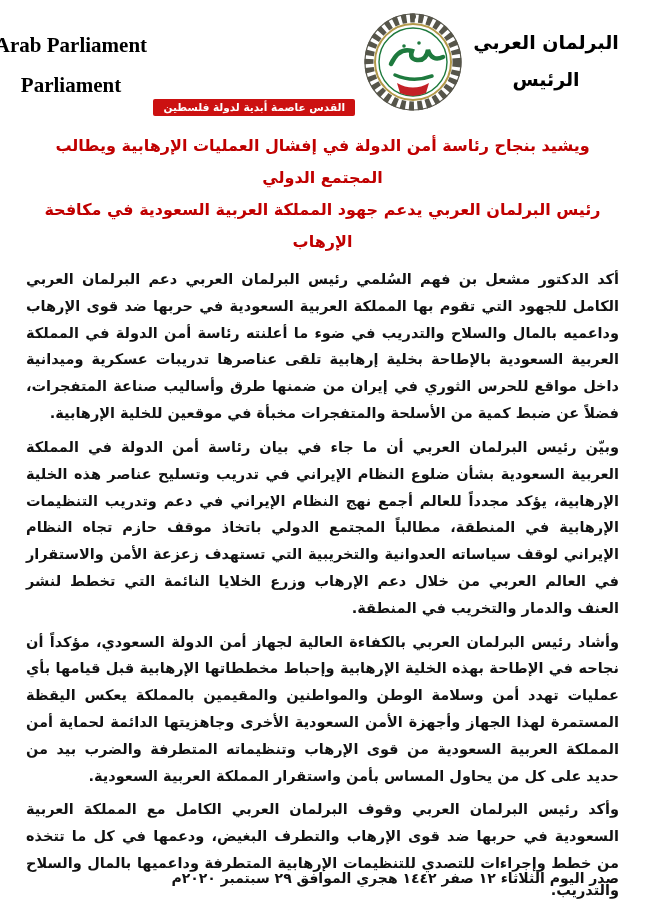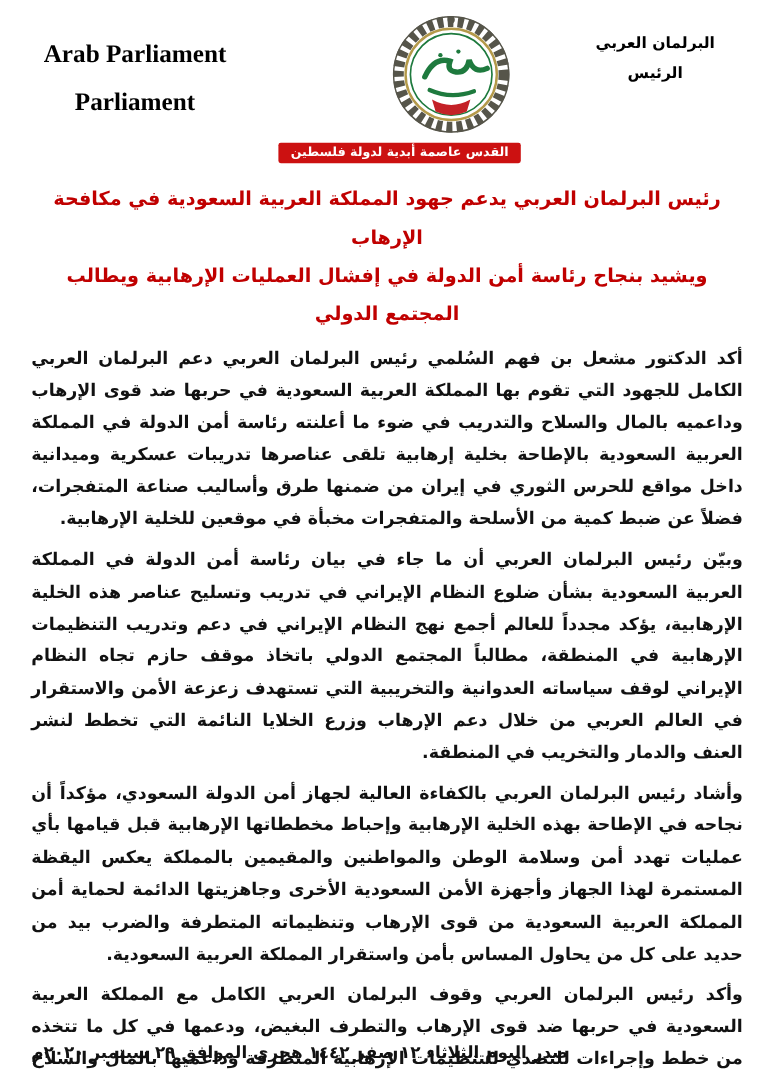--- a/index.html
+++ b/index.html
@@ -20,41 +20,41 @@
   
   .letterhead {
     display: flex;
     justify-content: space-between;
     align-items: flex-start;
     padding: 20px 24px 0 30px;
   }
   .lh-ar {
     text-align: center;
     font-weight: bold;
-    font-size: 13px;
+    font-size: 19px;
     line-height: 1.95;
     color: #000;
     padding-top: 4px;
     min-width: 150px;
   }
   .lh-en {
     direction: ltr;
     text-align: center;
     font-family: "Liberation Serif", serif;
     font-weight: bold;
     font-size: 21px;
     line-height: 1.9;
     color: #000;
     padding-top: 6px;
     min-width: 165px;
   }
   .lh-center {
     display: flex;
-    flex-direction: column;
-    align-items: flex-start;
+    flex-direction: row;
+    align-items: flex-end;
     margin-top: -8px;
   }
   .emblem { width: 116px; height: 104px; }
   .banner {
     background: var(--banner-red, #cc1111);
     color: #fff;
     font-size: 10.5px;
     font-weight: bold;
     padding: 2px 10px 3px;
     margin-top: 3px;
@@ -83,21 +83,21 @@
     color: var(--body-text, #121212);
     margin-bottom: 7px;
   }
 
   
   .date-line {
     position: absolute;
     right: 26px;
     left: 26px;
     bottom: 14px;
-    text-align: left;
+    text-align: right;
     font-weight: bold;
     font-size: 14px;
     color: var(--body-text, #121212);
   }
 </style>
 </head>
 <body>
 
 <div class="page">
 
@@ -132,22 +132,22 @@
     </div>
 
     <div class="lh-en">
       <div>Arab Parliament</div>
       <div>Parliament</div>
     </div>
 
   </header>
 
   <section class="headline">
+    <div>ويشيد بنجاح رئاسة أمن الدولة في إفشال العمليات الإرهابية ويطالب المجتمع الدولي</div>
     <div>رئيس البرلمان العربي يدعم جهود المملكة العربية السعودية في مكافحة الإرهاب</div>
-    <div>ويشيد بنجاح رئاسة أمن الدولة في إفشال العمليات الإرهابية ويطالب المجتمع الدولي</div>
   </section>
 
   <section class="body-text">
     <p class="para">أكد الدكتور مشعل بن فهم السُلمي رئيس البرلمان العربي دعم البرلمان العربي الكامل للجهود التي تقوم بها المملكة العربية السعودية في حربها ضد قوى الإرهاب وداعميه بالمال والسلاح والتدريب في ضوء ما أعلنته رئاسة أمن الدولة في المملكة العربية السعودية بالإطاحة بخلية إرهابية تلقى عناصرها تدريبات عسكرية وميدانية داخل مواقع للحرس الثوري في إيران من ضمنها طرق وأساليب صناعة المتفجرات، فضلاً عن ضبط كمية من الأسلحة والمتفجرات مخبأة في موقعين للخلية الإرهابية.</p>
     <p class="para">وبيّن رئيس البرلمان العربي أن ما جاء في بيان رئاسة أمن الدولة في المملكة العربية السعودية بشأن ضلوع النظام الإيراني في تدريب وتسليح عناصر هذه الخلية الإرهابية، يؤكد مجدداً للعالم أجمع نهج النظام الإيراني في دعم وتدريب التنظيمات الإرهابية في المنطقة، مطالباً المجتمع الدولي باتخاذ موقف حازم تجاه النظام الإيراني لوقف سياساته العدوانية والتخريبية التي تستهدف زعزعة الأمن والاستقرار في العالم العربي من خلال دعم الإرهاب وزرع الخلايا النائمة التي تخطط لنشر العنف والدمار والتخريب في المنطقة.</p>
     <p class="para">وأشاد رئيس البرلمان العربي بالكفاءة العالية لجهاز أمن الدولة السعودي، مؤكداً أن نجاحه في الإطاحة بهذه الخلية الإرهابية وإحباط مخططاتها الإرهابية قبل قيامها بأي عمليات تهدد أمن وسلامة الوطن والمواطنين والمقيمين بالمملكة يعكس اليقظة المستمرة لهذا الجهاز وأجهزة الأمن السعودية الأخرى وجاهزيتها الدائمة لحماية أمن المملكة العربية السعودية من قوى الإرهاب وتنظيماته المتطرفة والضرب بيد من حديد على كل من يحاول المساس بأمن واستقرار المملكة العربية السعودية.</p>
     <p class="para">وأكد رئيس البرلمان العربي وقوف البرلمان العربي الكامل مع المملكة العربية السعودية في حربها ضد قوى الإرهاب والتطرف البغيض، ودعمها في كل ما تتخذه من خطط وإجراءات للتصدي للتنظيمات الإرهابية المتطرفة وداعميها بالمال والسلاح والتدريب.</p>
   </section>
 
   <footer class="date-line">صدر اليوم الثلاثاء ١٢ صفر ١٤٤٢ هجري الموافق ٢٩ سبتمبر ٢٠٢٠م</footer>

